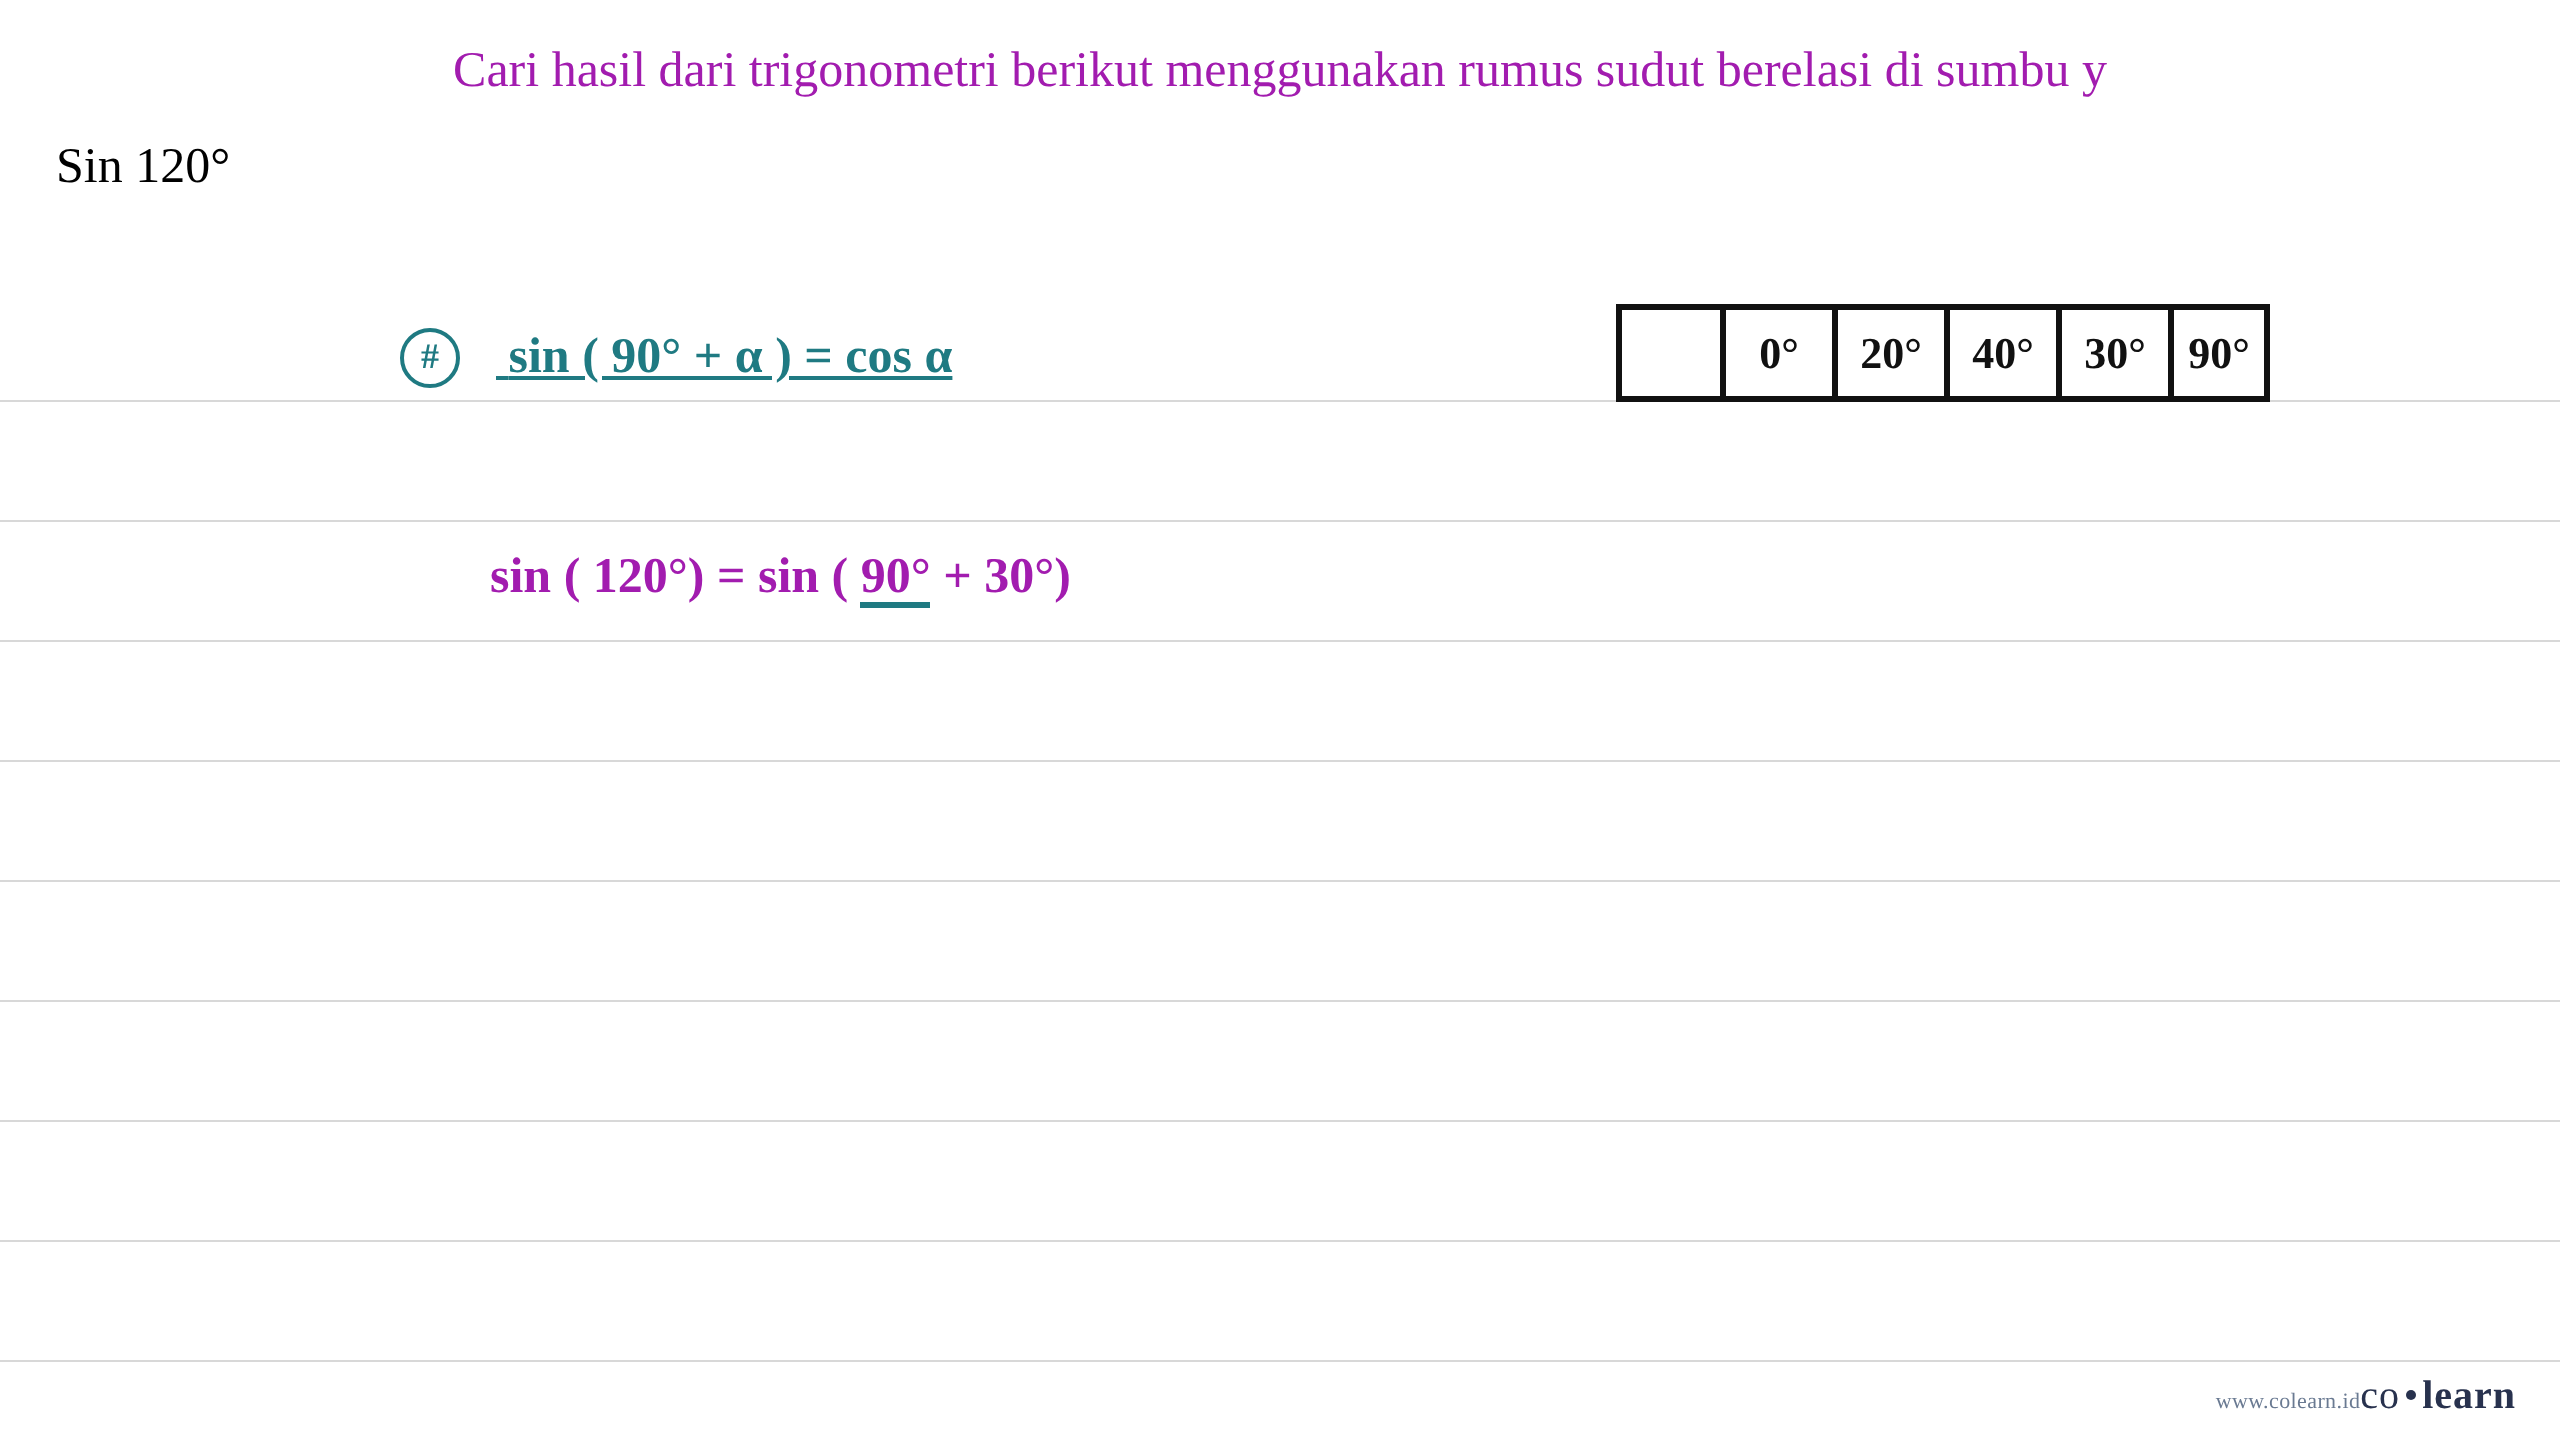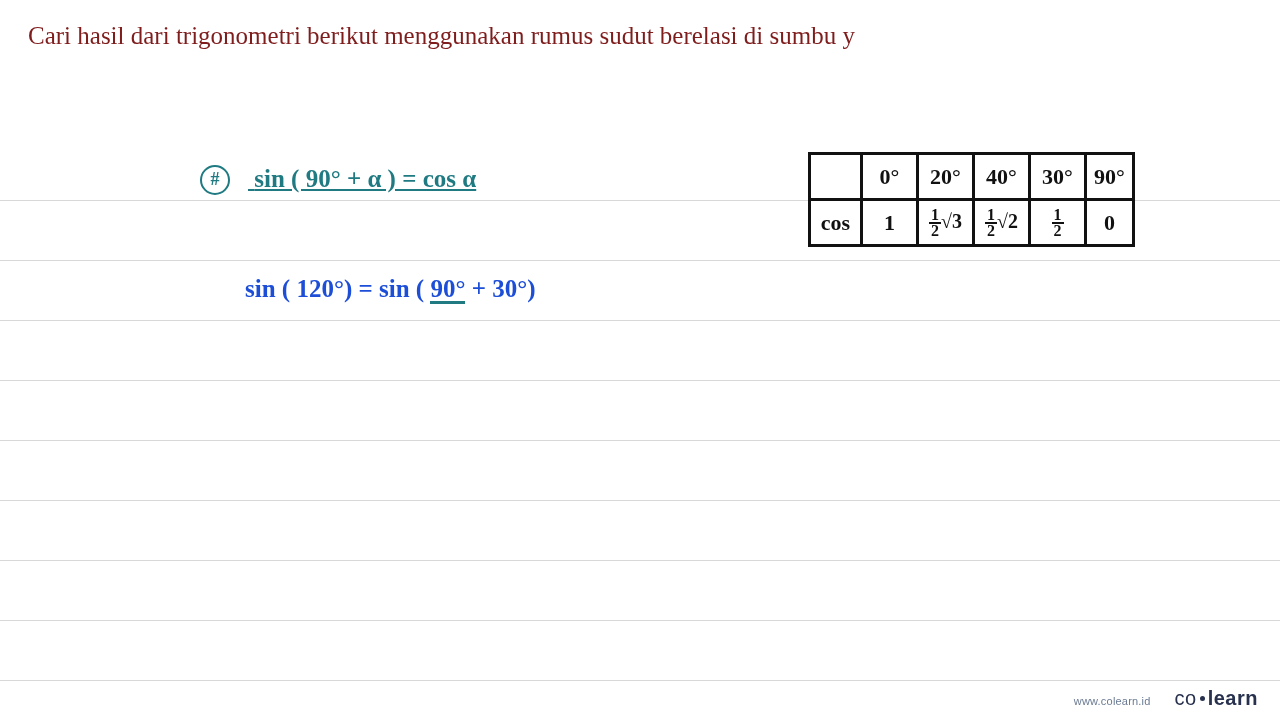--- a/index.html
+++ b/index.html
@@ -9,22 +9,23 @@
       background: white;
       font-family: "Times New Roman", serif;
       position: relative;
       overflow: hidden;
     }
     .question-area {
       padding: 22px 28px 8px 28px;
     }
     .question-line1 {
       font-size: 25px;
-      color: #7f1d1d;
+      color: #a21caf;
       margin-bottom: 20px;
+      text-align: center;
     }
     .question-line2 {
       font-size: 25px;
       color: #000;
     }
     .paper-area {
       position: absolute;
       top: 160px;
       left: 0;
       right: 0;
@@ -44,21 +45,21 @@
     .l5 { top: 280px; }
     .l6 { top: 340px; }
     .l7 { top: 400px; }
     .l8 { top: 460px; }
     .l9 { top: 520px; }
 
     .hw {
       position: absolute;
       font-family: "Comic Sans MS", "Segoe Script", cursive;
       font-size: 25px;
-      color: #1d4ed8;
+      color: #a21caf;
       font-weight: 600;
     }
     .hw-teal {
       color: #1f7a82;
     }
     .formula-note {
       top: 5px;
       left: 200px;
       text-decoration: underline;
     }
@@ -115,45 +116,46 @@
       font-size: 16px;
     }
     .frac .top { display: block; border-bottom: 2px solid #111; padding: 0 2px; }
     .frac .bot { display: block; padding: 0 2px; }
     .root { font-size: 20px; }
 
     .footer {
       position: absolute;
       bottom: 10px;
       right: 22px;
-      font-family: Liberation Sans, sans-serif;
+      font-family: Liberation Serif, serif;
       color: #2e3a59;
       display: flex;
       align-items: baseline;
-      gap: 24px;
+      gap: 0;
     }
     .site-url {
       font-size: 11px;
       color: #6a7a92;
       letter-spacing: 0.2px;
     }
     .brand {
       font-size: 20px;
       font-weight: 700;
       letter-spacing: 0.5px;
       color: #28324e;
     }
     .brand .co { font-weight: 400; }
     .brand .dot { display:inline-block; width:5px; height:5px; background:#28324e; border-radius:50%; margin: 0 3px 4px 3px; }
   </style>
 </head>
 <body>
 
 <div class="question-area">
   <div class="question-line1">Cari hasil dari trigonometri berikut menggunakan rumus sudut berelasi di sumbu y</div>
+  <div class="question-line2">Sin 120°</div>
 </div>
 
 <div class="paper-area">
   <div class="ruled-line l1"></div>
   <div class="ruled-line l2"></div>
   <div class="ruled-line l3"></div>
   <div class="ruled-line l4"></div>
   <div class="ruled-line l5"></div>
   <div class="ruled-line l6"></div>
   <div class="ruled-line l7"></div>
@@ -173,28 +175,20 @@
     <table>
       <tbody>
           <tr>
         <td class="func"></td>
         <td>0°</td>
         <td>20°</td>
         <td>40°</td>
         <td>30°</td>
         <td class="last">90°</td>
       </tr>
-      <tr>
-        <td class="func">cos</td>
-        <td>1</td>
-        <td><span class="frac"><span class="top">1</span><span class="bot">2</span></span><span class="root">√3</span></td>
-        <td><span class="frac"><span class="top">1</span><span class="bot">2</span></span><span class="root">√2</span></td>
-        <td><span class="frac"><span class="top">1</span><span class="bot">2</span></span></td>
-        <td class="last">0</td>
-      </tr>
     </tbody>
       </table>
   </div>
 </div>
 
 <div class="footer">
   <span class="site-url">www.colearn.id</span>
   <span class="brand">
     <span class="co">co</span><span class="dot"></span><span>learn</span>
   </span>

